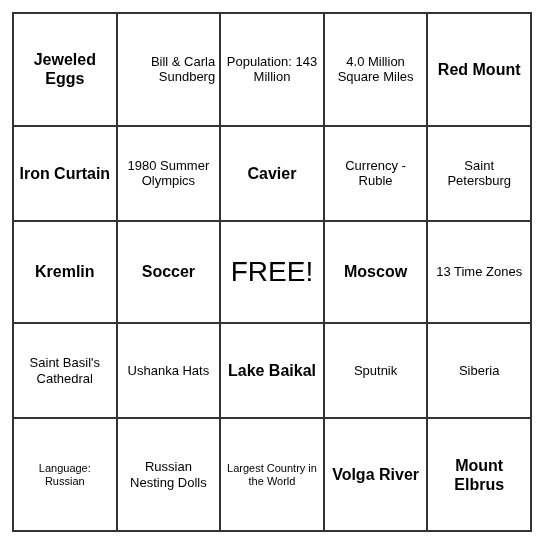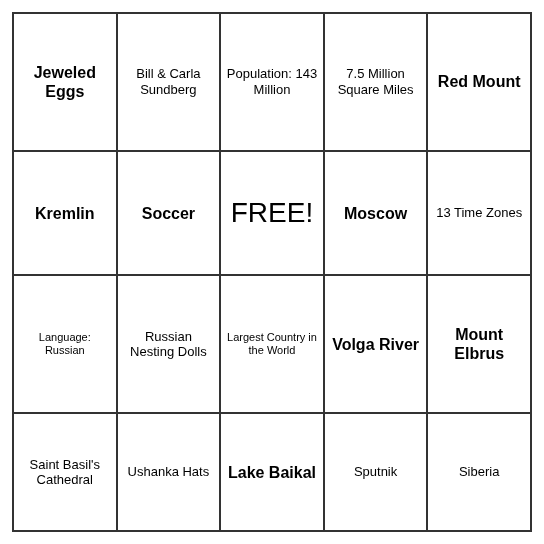--- a/index.html
+++ b/index.html
@@ -30,40 +30,47 @@
       word-wrap: break-word;
     }
   </style>
 </head>
 <body>
 
 <table class="bingo-board">
   <tbody id="board-body">
       <tr>
         <td style="font-size: 16px; font-weight: bold;">Jeweled Eggs</td>
-        <td style="font-size: 13px;">Bill &amp; Carla Sundberg</td>
+        <td style="font-size: 13px; text-align: right;">Bill &amp; Carla Sundberg</td>
         <td style="font-size: 13px; border-radius: 16px;">Population: 143 Million</td>
-        <td style="font-size: 13px;">7.5 Million Square Miles</td>
+        <td style="font-size: 13px;">4.0 Million Square Miles</td>
         <td style="font-size: 16px; font-weight: bold;">Red Mount</td>
+      </tr>
+      <tr>
+        <td style="font-size: 16px; font-weight: bold;">Iron Curtain</td>
+        <td style="font-size: 13px;">1980 Summer Olympics</td>
+        <td style="font-size: 16px; font-weight: bold;">Cavier</td>
+        <td style="font-size: 13px;">Currency - Ruble</td>
+        <td style="font-size: 13px;">Saint Petersburg</td>
       </tr>
       <tr>
         <td style="font-size: 16px; font-weight: bold; margin-top: 12px;">Kremlin</td>
         <td style="font-size: 16px; font-weight: bold; border-radius: 28px;">Soccer</td>
         <td style="font-size: 28px; font-weight: normal;">FREE!</td>
         <td style="font-size: 16px; font-weight: bold; margin-left: 28px;">Moscow</td>
         <td style="font-size: 13px;">13 Time Zones</td>
       </tr>
       <tr>
+        <td style="font-size: 13px;">Saint Basil's Cathedral</td>
+        <td style="font-size: 13px;">Ushanka Hats</td>
+        <td style="font-size: 16px; font-weight: bold;">Lake Baikal</td>
+        <td style="font-size: 13px;">Sputnik</td>
+        <td style="font-size: 13px;">Siberia</td>
+      </tr>
+      <tr>
         <td style="font-size: 11px;">Language: Russian</td>
         <td style="font-size: 13px;">Russian Nesting Dolls</td>
         <td style="font-size: 11px;">Largest Country in the World</td>
         <td style="font-size: 16px; font-weight: bold;">Volga River</td>
         <td style="font-size: 16px; font-weight: bold;">Mount Elbrus</td>
       </tr>
-      <tr>
-        <td style="font-size: 13px;">Saint Basil's Cathedral</td>
-        <td style="font-size: 13px;">Ushanka Hats</td>
-        <td style="font-size: 16px; font-weight: bold;">Lake Baikal</td>
-        <td style="font-size: 13px;">Sputnik</td>
-        <td style="font-size: 13px;">Siberia</td>
-      </tr>
     </tbody>
 </table>
 
 </body></html>

